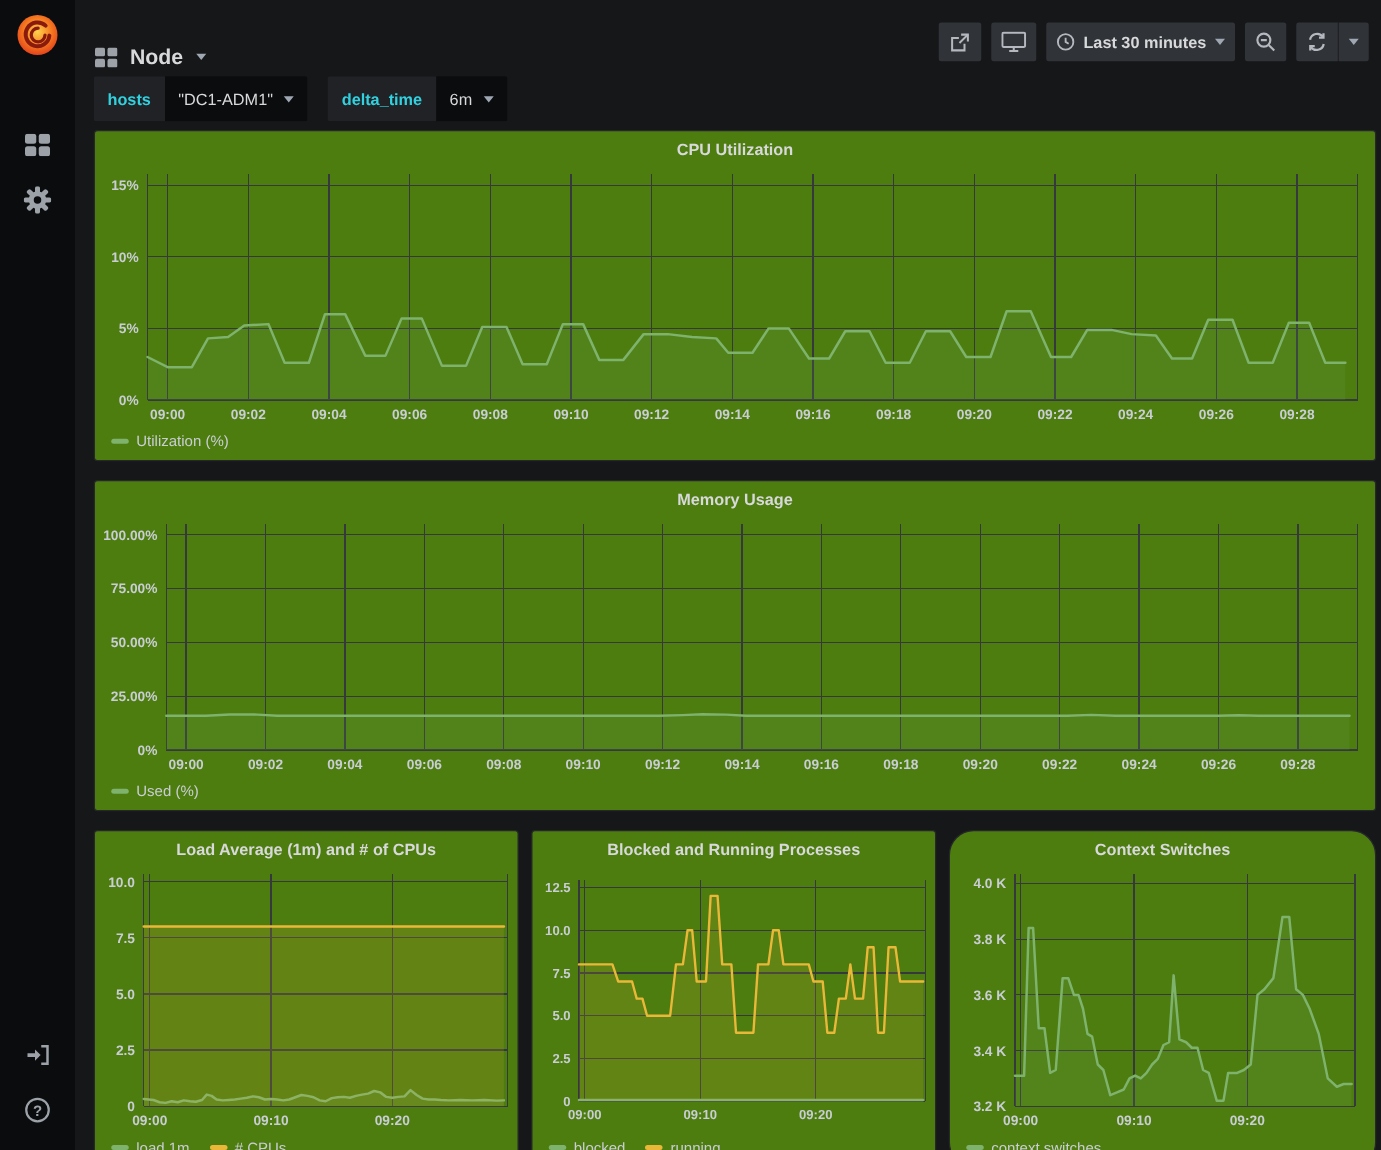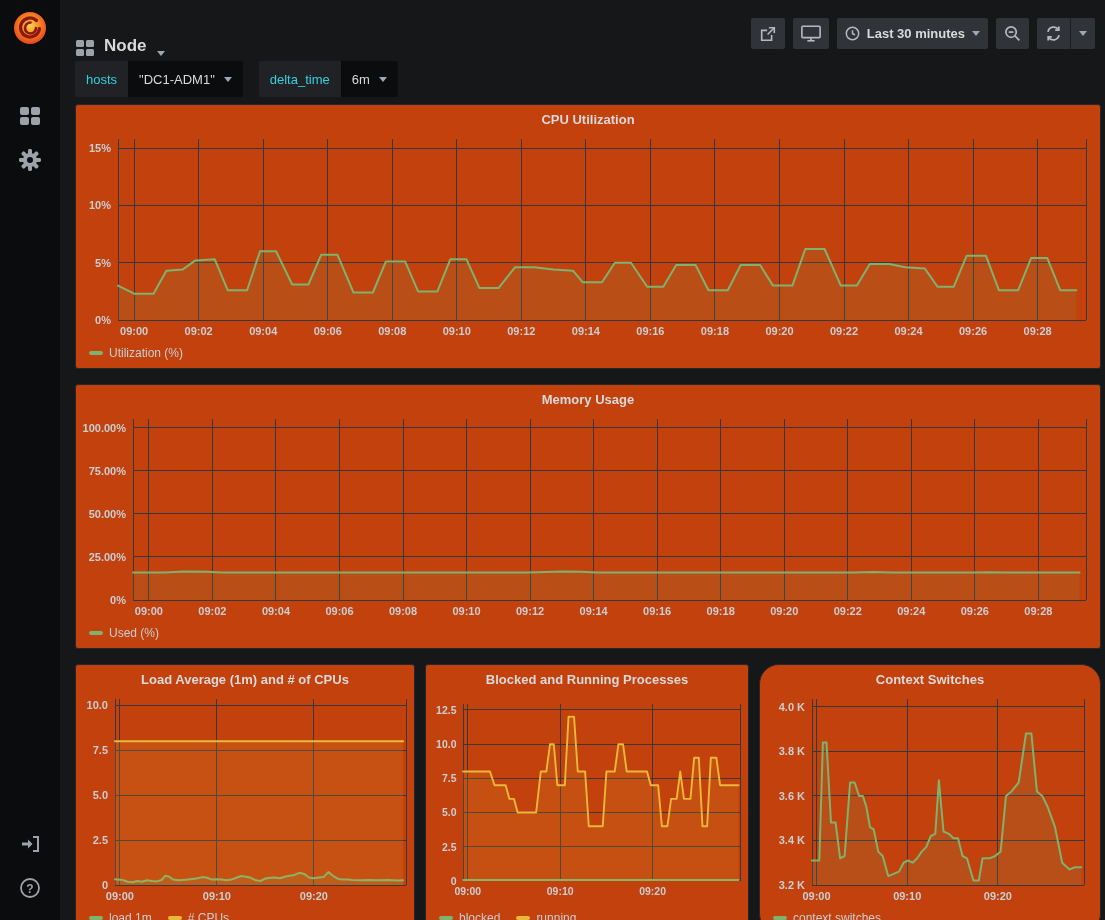--- a/index.html
+++ b/index.html
@@ -14,45 +14,45 @@
           justify-content:center; cursor:pointer; }
   .side-group { display:flex; flex-direction:column; align-items:center; }
   .side-top { margin-top:46px; }
   .side-bottom { margin-top:auto; margin-bottom:10px; }
   .side-btn { width:60px; height:44px; display:flex; align-items:center; justify-content:center;
               background:none; border:none; cursor:pointer; }
 
   
   .main { flex:1; display:flex; flex-direction:column; }
   .navbar { height:55px; display:flex; align-items:center; padding:0 10px 0 16px; }
-  .nav-left { display:flex; align-items:flex-end; gap:10px; cursor:pointer;margin-top:36px; }
+  .nav-left { display:flex; align-items:center; gap:10px; cursor:pointer;margin-top:36px; }
   .dash-title { color:#d8d9da; font-size:17px; font-weight:700; }
   .caret { width:0; height:0; border-left:4px solid transparent; border-right:4px solid transparent;
            border-top:5px solid #9fa7b3; display:inline-block; }
   .nav-right { margin-left:auto; display:flex; align-items:center; }
   .nav-btn { height:31px; min-width:31px; padding:0 8px; margin-left:8px; background:#303338;
              border:none; border-radius:2px; display:flex; align-items:center; justify-content:center;
              gap:7px; cursor:pointer; color:#d8d9da; font-size:13px; font-weight:700;
              font-family:"Liberation Sans",sans-serif;margin-top:12px; }
   .btn-group { display:flex; margin-left:8px; }
   .btn-group .nav-btn { margin-left:0; }
   .btn-group .nav-btn:first-child { border-radius:2px 0 0 2px; border-right:1px solid #1d1f22; }
   .btn-group .nav-btn:last-child { border-radius:0 2px 2px 0; min-width:24px; padding:0 7px; }
 
   
   .submenu { padding:6px 0 0 15px; display:flex; gap:16px; }
   .variable { display:flex; height:36px; border-radius:2px; overflow:hidden; }
-  .var-label { background:#202226; color:#32d1df; font-size:13px; font-weight:400;
+  .var-label { background:#202226; color:#32d1df; font-size:13px; font-weight:700;
                display:flex; align-items:center; padding:0 11px; }
   .var-value { background:#0b0c0e; color:#d8d9da; font-size:13px; font-weight:400;
                display:flex; align-items:center; gap:9px; padding:0 11px; cursor:pointer; }
 
   
   .dashboard { padding:7px 4px 0 15px; }
-  .panel { background:#c2410c; border:1px solid #26272b; border-radius:3px;
+  .panel { background:#4d7c0f; border:1px solid #26272b; border-radius:3px;
            display:flex; flex-direction:column; }
   .panel-wide { height:265px; margin-bottom:15px; }
   .row3 { display:flex; gap:10px; height:270px; }
   .p-left { width:340px; } .p-mid { width:324px; } .p-right { flex:1;border-radius:20px; }
   .panel-title { height:28px; line-height:30px; text-align:center; color:#d8d9da;
                  font-size:13px; font-weight:700; cursor:pointer; flex-shrink:0; }
   svg.chart { display:block; width:100%; flex:1; }
   svg.chart text.tick { font:bold 11px "Liberation Sans",sans-serif; fill:#c9ced4; }
   .legend { height:26px; display:flex; align-items:center; gap:16px; padding:0 0 4px 13px;
             flex-shrink:0; }

